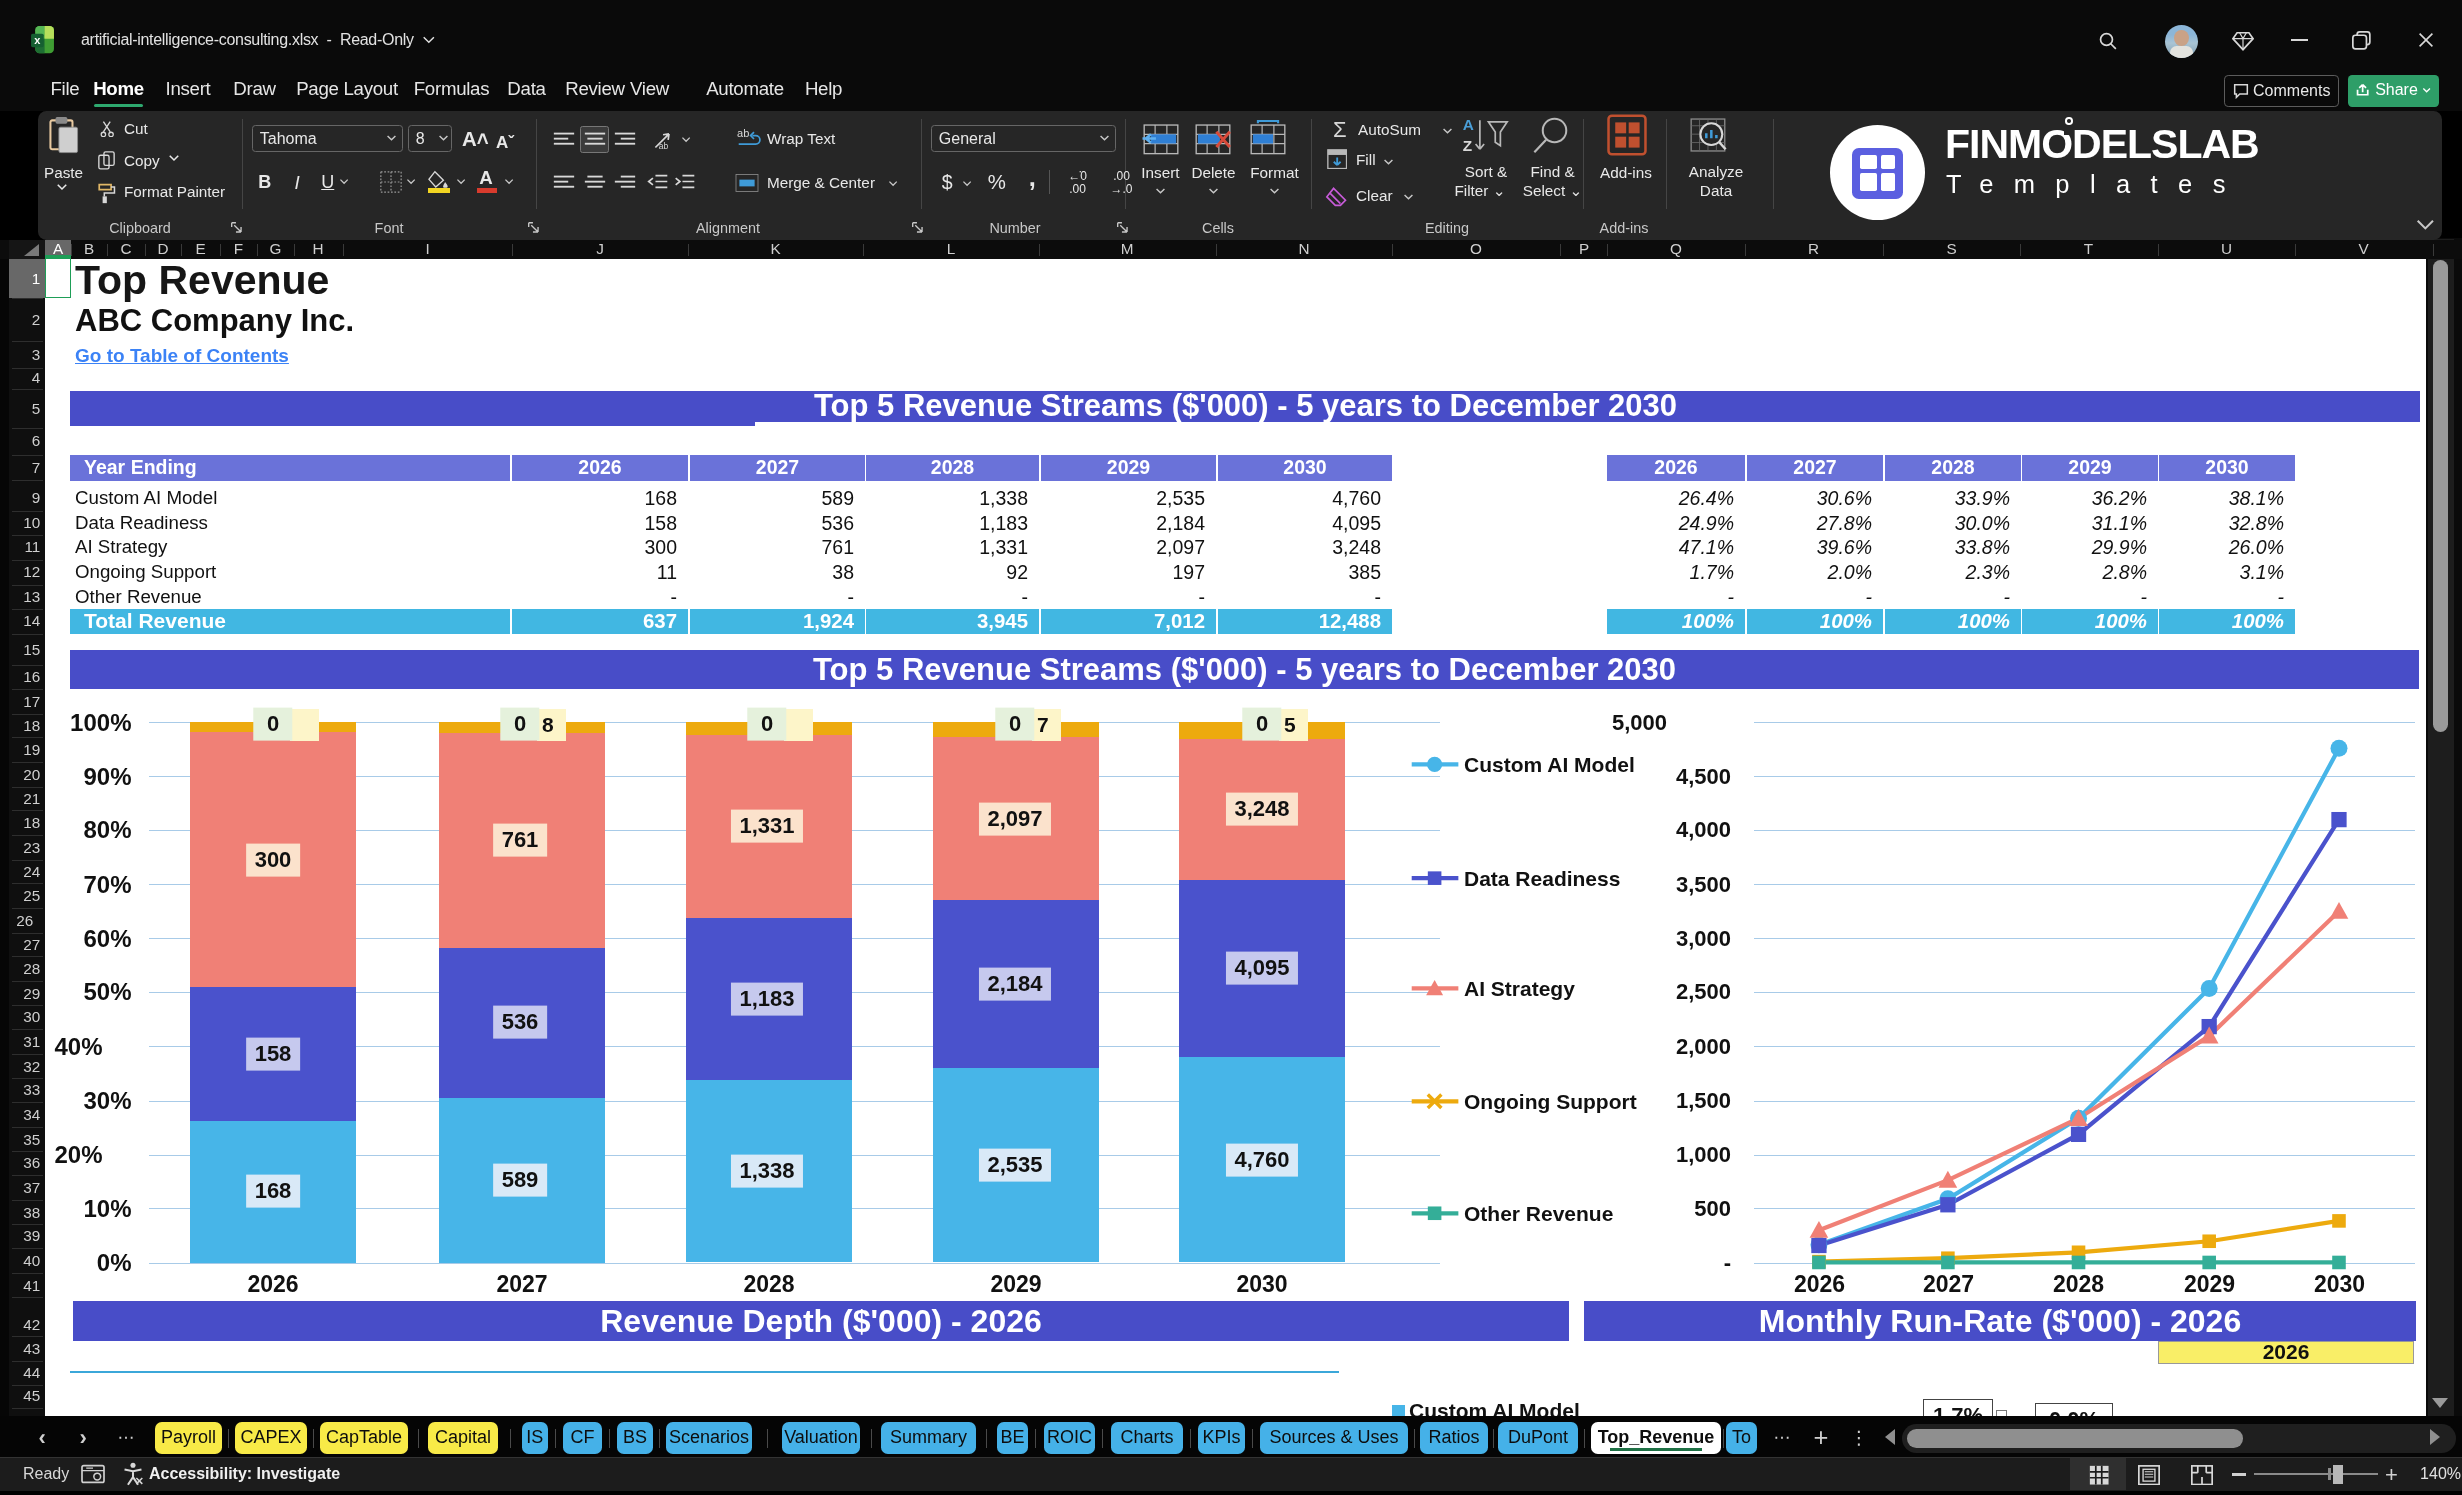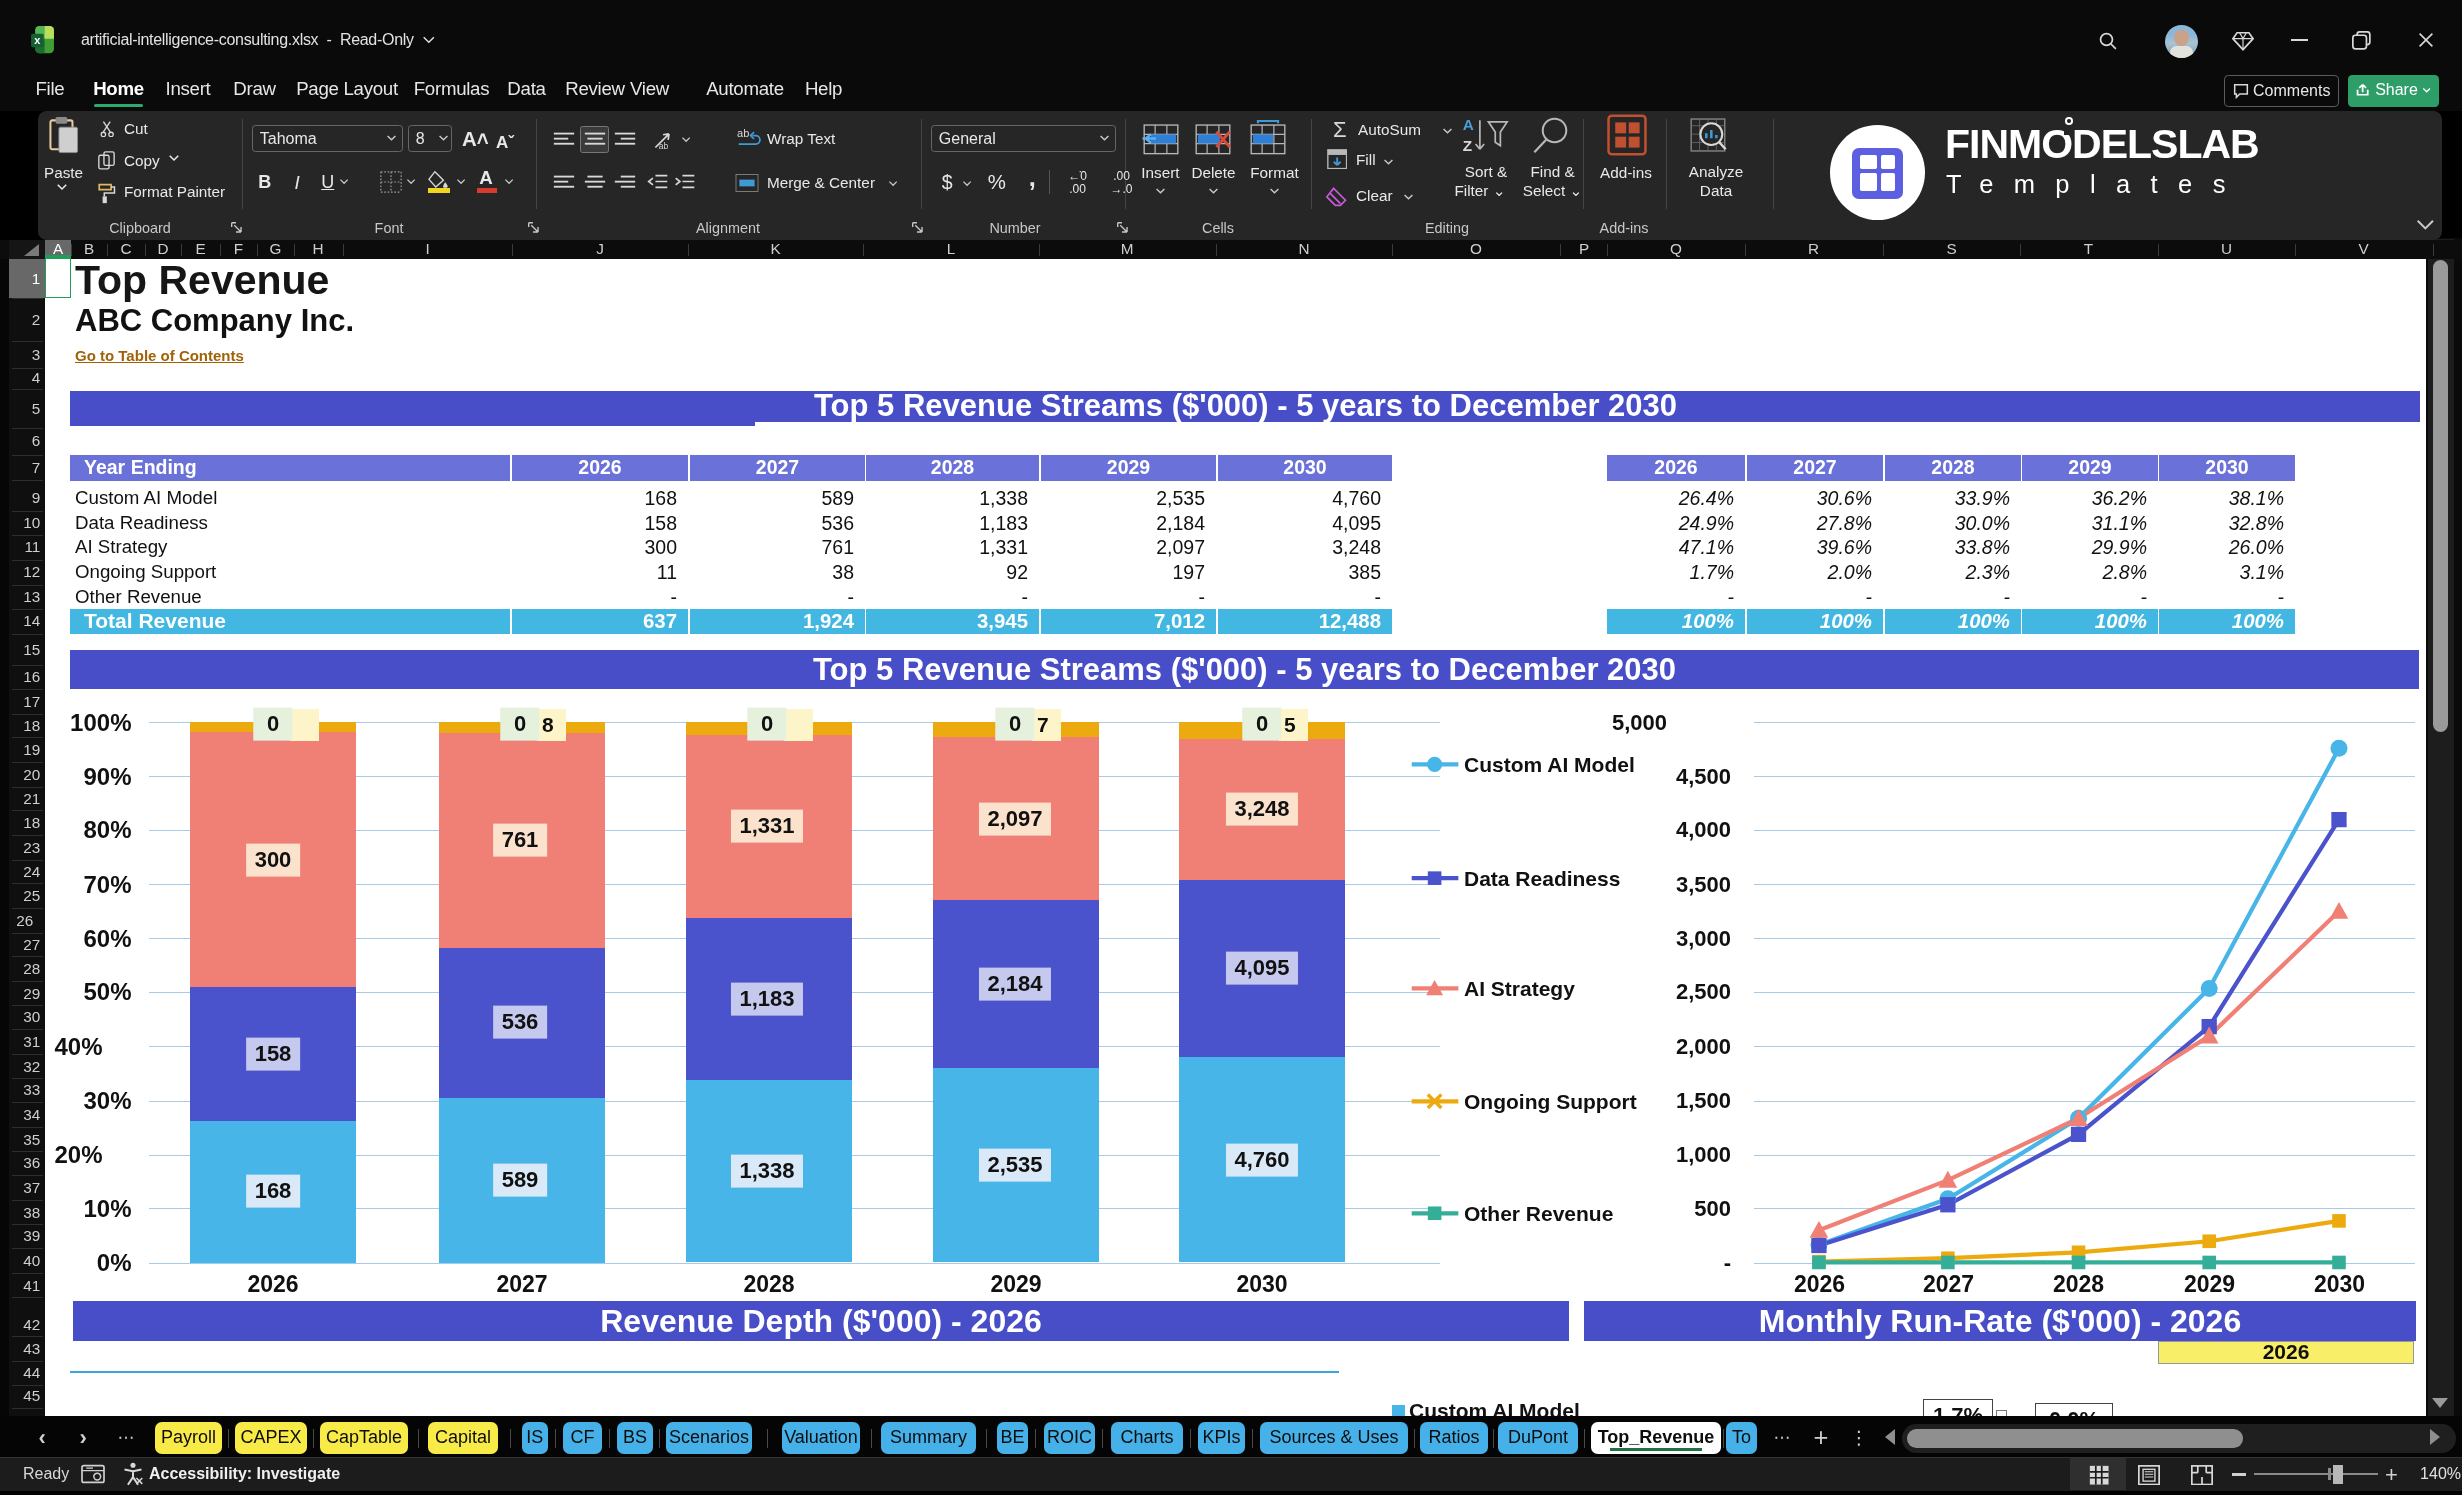--- a/index.html
+++ b/index.html
@@ -1,18 +1,18 @@
 <!DOCTYPE html>
 <html style="font-size:13.6px"><head><meta charset="utf-8"><style>
 *{margin:0;padding:0;box-sizing:border-box} body{width:2462px;height:1495px;position:relative;background:#000;font-family:'Liberation Sans',sans-serif;overflow:hidden}
 </style></head><body>
 <div style="position:absolute;left:45px;top:259px;width:2381px;height:1157px;background:#fff"></div>
 <div style="position:absolute;left:75px;top:260px;width:509px;height:41px;line-height:41px;font-size:41px;font-weight:bold;color:#161616">Top Revenue</div>
 <div style="position:absolute;left:75px;top:300px;width:594px;height:41px;line-height:41px;font-size:31px;font-weight:bold;color:#111">ABC Company Inc.</div>
-<div style="position:absolute;left:75px;top:344px;width:509px;height:24px;line-height:24px;font-size:15px;font-weight:bold;color:#a16207"><span style="text-decoration:underline">Go to Table of Contents</span></div>
+<div style="position:absolute;left:75px;top:344px;width:509px;height:24px;line-height:24px;font-size:19px;font-weight:bold;color:#3b82f6"><span style="text-decoration:underline">Go to Table of Contents</span></div>
 <div style="position:absolute;left:70px;top:391px;width:685px;height:35px;background:#484dc8"></div>
 <div style="position:absolute;left:754px;top:391px;width:1666px;height:31px;background:#484dc8"></div>
 <div style="position:absolute;left:70px;top:389px;width:2351px;height:34px;line-height:34px;font-size:31px;font-weight:bold;color:#fff;text-align:center">Top 5 Revenue Streams ($'000) - 5 years to December 2030</div>
 <div style="position:absolute;left:70px;top:455px;width:440px;height:25.5px;background:#6a72d9"></div>
 <div style="position:absolute;left:84px;top:455px;width:339px;height:25.5px;line-height:25.5px;font-size:19.5px;font-weight:bold;color:#fff">Year Ending</div>
 <div style="position:absolute;left:512px;top:455px;width:176px;height:25.5px;background:#6a72d9"></div>
 <div style="position:absolute;left:512px;top:455px;width:176px;height:25.5px;line-height:25.5px;font-size:19.5px;font-weight:bold;color:#fff;text-align:center">2026</div>
 <div style="position:absolute;left:690px;top:455px;width:175px;height:25.5px;background:#6a72d9"></div>
 <div style="position:absolute;left:690px;top:455px;width:175px;height:25.5px;line-height:25.5px;font-size:19.5px;font-weight:bold;color:#fff;text-align:center">2027</div>
 <div style="position:absolute;left:866px;top:455px;width:173px;height:25.5px;background:#6a72d9"></div>
@@ -302,21 +302,21 @@
     <path d="M1 9 h24 M9 2 l4 7 4-7 M13 9 v12" stroke="#d8d8d8" stroke-width="1.4" fill="none"></path>
   </svg>
 <div style="position:absolute;left:2291px;top:39px;width:17px;height:1.7px;background:#d8d8d8"></div>
 <svg style="position:absolute;left:2352px;top:31px" width="18.7" height="18.7" viewBox="0 0 22 22">
     <rect x="1" y="5" width="16" height="16" rx="3" stroke="#d8d8d8" stroke-width="2" fill="none"></rect>
     <path d="M6 5 v-1 a3 3 0 0 1 3-3 h9 a3 3 0 0 1 3 3 v9 a3 3 0 0 1 -3 3 h-1" stroke="#d8d8d8" stroke-width="2" fill="none"></path>
   </svg>
 <svg style="position:absolute;left:2418px;top:32px" width="16" height="16" viewBox="0 0 20 20">
     <path d="M2 2 L18 18 M18 2 L2 18" stroke="#d8d8d8" stroke-width="2"></path>
   </svg>
-<div style="position:absolute;left:20.4px;top:76px;width:59px;height:25.5px;line-height:25.5px;font-size:18.7px;font-weight:normal;color:#e6e6e6;text-align:center;letter-spacing:-0.3px">File</div>
+<div style="position:absolute;left:20.4px;top:76px;width:59px;height:25.5px;line-height:25.5px;font-size:18.7px;font-weight:normal;color:#e6e6e6;text-align:right;letter-spacing:-0.3px">File</div>
 <div style="position:absolute;left:79px;top:76px;width:79px;height:25.5px;line-height:25.5px;font-size:18.7px;font-weight:bold;color:#fff;text-align:center;letter-spacing:-0.3px">Home</div>
 <div style="position:absolute;left:151px;top:76px;width:74px;height:25.5px;line-height:25.5px;font-size:18.7px;font-weight:normal;color:#e6e6e6;text-align:center;letter-spacing:-0.3px">Insert</div>
 <div style="position:absolute;left:219px;top:76px;width:71px;height:25.5px;line-height:25.5px;font-size:18.7px;font-weight:normal;color:#e6e6e6;text-align:center;letter-spacing:-0.3px">Draw</div>
 <div style="position:absolute;left:283px;top:76px;width:128px;height:25.5px;line-height:25.5px;font-size:18.7px;font-weight:normal;color:#e6e6e6;text-align:center;letter-spacing:-0.3px">Page Layout</div>
 <div style="position:absolute;left:401px;top:76px;width:101px;height:25.5px;line-height:25.5px;font-size:18.7px;font-weight:normal;color:#e6e6e6;text-align:center;letter-spacing:-0.3px">Formulas</div>
 <div style="position:absolute;left:492px;top:76px;width:69px;height:25.5px;line-height:25.5px;font-size:18.7px;font-weight:normal;color:#e6e6e6;text-align:center;letter-spacing:-0.3px">Data</div>
 <div style="position:absolute;left:553px;top:76px;width:84px;height:25.5px;line-height:25.5px;font-size:18.7px;font-weight:normal;color:#e6e6e6;text-align:center;letter-spacing:-0.3px">Review</div>
 <div style="position:absolute;left:630px;top:76px;width:68px;height:25.5px;line-height:25.5px;font-size:18.7px;font-weight:normal;color:#e6e6e6;text-align:left;letter-spacing:-0.3px">View</div>
 <div style="position:absolute;left:692px;top:76px;width:106px;height:25.5px;line-height:25.5px;font-size:18.7px;font-weight:normal;color:#e6e6e6;text-align:center;letter-spacing:-0.3px">Automate</div>
 <div style="position:absolute;left:790px;top:76px;width:67px;height:25.5px;line-height:25.5px;font-size:18.7px;font-weight:normal;color:#e6e6e6;text-align:center;letter-spacing:-0.3px">Help</div>

